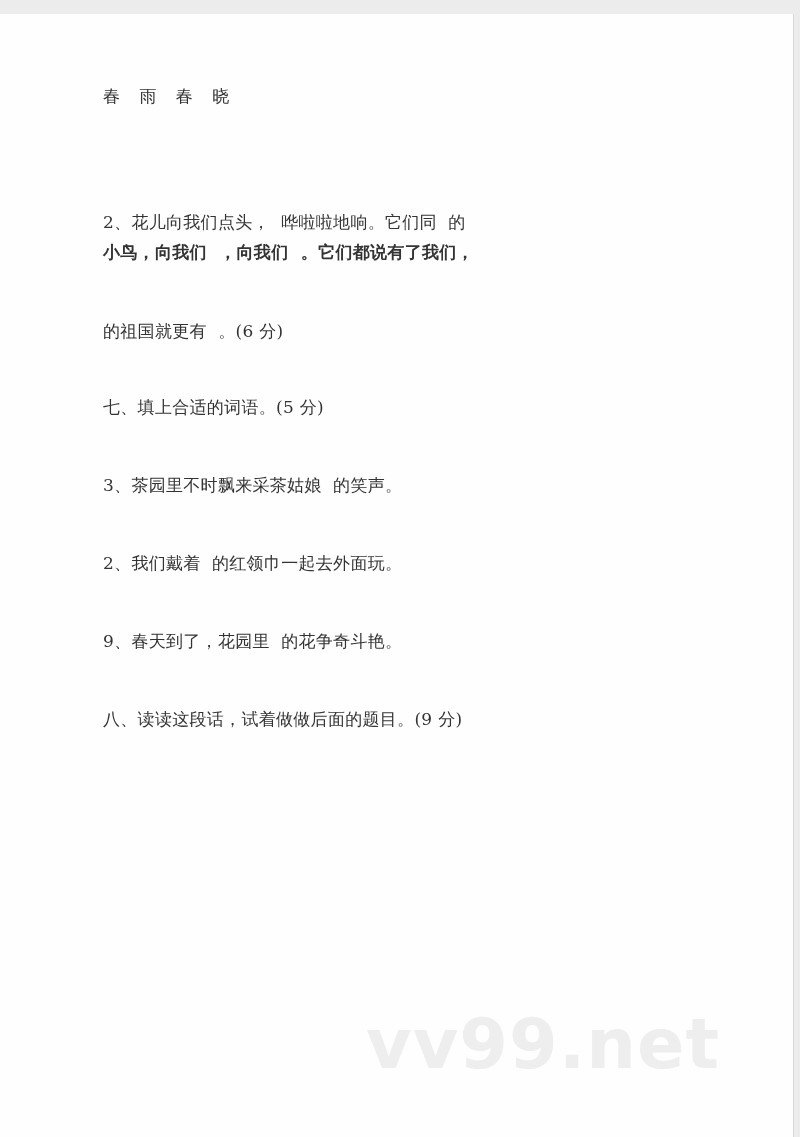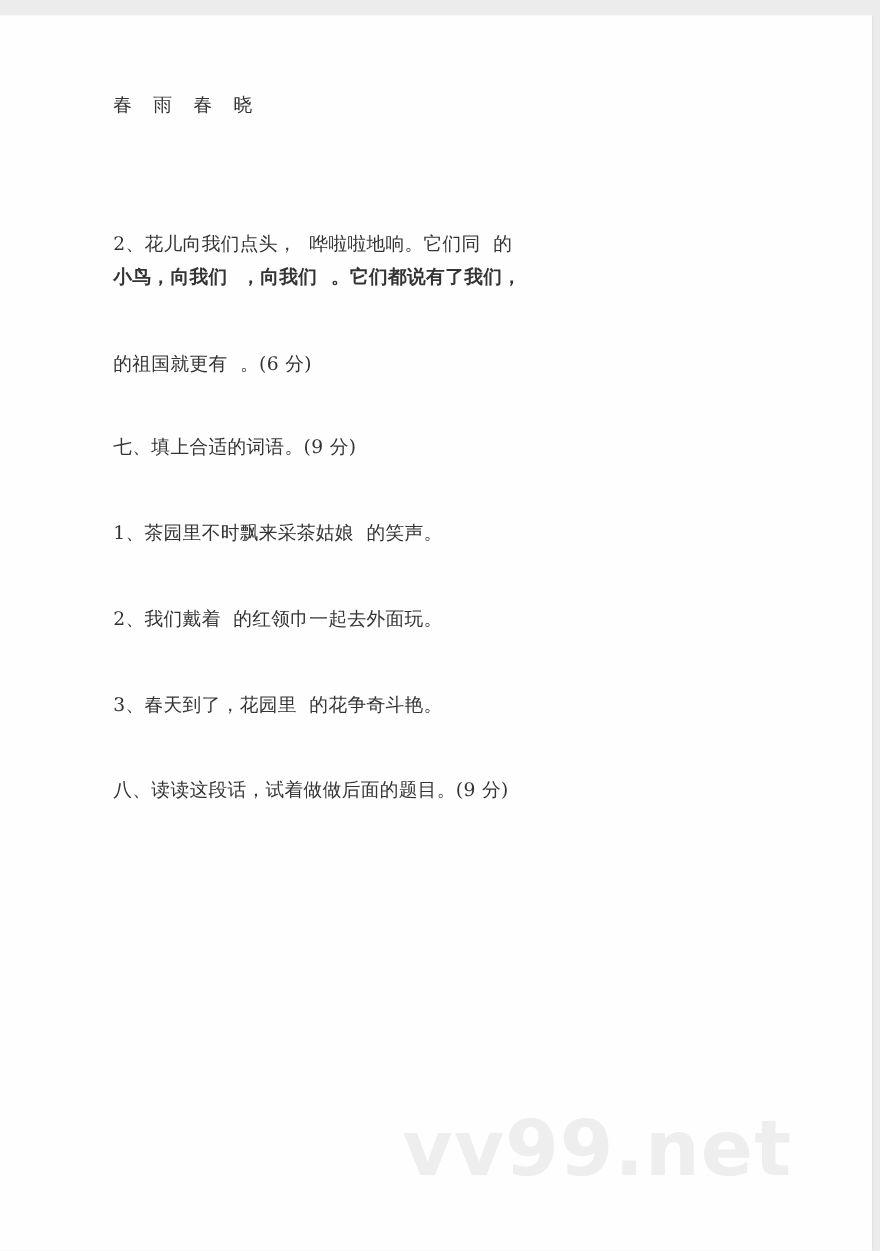--- a/index.html
+++ b/index.html
@@ -63,27 +63,27 @@
 <div class="page">
 
   <div class="line spaced" style="left:103px; top:71px;">春 雨 春 晓</div>
 
   <div class="line" style="left:103px; top:149px;margin-top:48px;">2、花儿向我们点头，  哗啦啦地响。它们同  的</div>
 
   <div class="line" style="left:103px; top:227px;font-weight:bold;">小鸟，向我们  ，向我们  。它们都说有了我们，</div>
 
   <div class="line" style="left:103px; top:306px;">的祖国就更有  。(6 分)</div>
 
-  <div class="line" style="left:103px; top:382px;">七、填上合适的词语。(9 分)</div>
+  <div class="line" style="left:103px; top:382px;">七、填上合适的词语。(5 分)</div>
 
-  <div class="line" style="left:103px; top:460px;">1、茶园里不时飘来采茶姑娘  的笑声。</div>
+  <div class="line" style="left:103px; top:460px;">3、茶园里不时飘来采茶姑娘  的笑声。</div>
 
   <div class="line" style="left:103px; top:538px;">2、我们戴着  的红领巾一起去外面玩。</div>
 
-  <div class="line" style="left:103px; top:616px;">3、春天到了，花园里  的花争奇斗艳。</div>
+  <div class="line" style="left:103px; top:616px;">9、春天到了，花园里  的花争奇斗艳。</div>
 
   <div class="line" style="left:103px; top:694px;">八、读读这段话，试着做做后面的题目。(9 分)</div>
 
 
 
   <div class="watermark">vv99.net</div>
 
 </div>
 
 </body></html>

